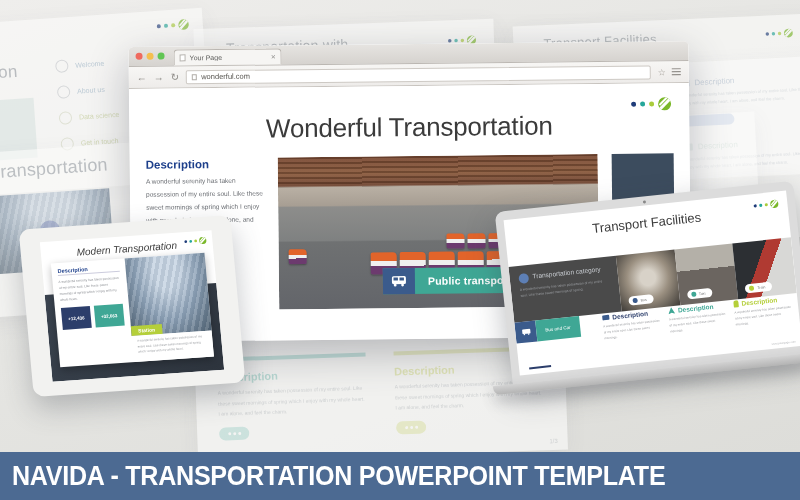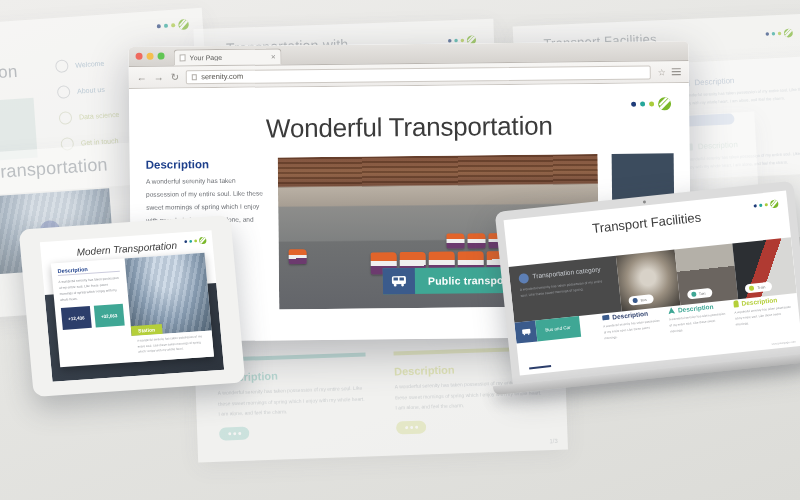--- a/index.html
+++ b/index.html
@@ -367,21 +367,21 @@
         <span class="x">×</span>
       </div>
     </div>
 
     <div class="url-bar">
       <span class="nav-ico">←</span>
       <span class="nav-ico">→</span>
       <span class="nav-ico">↻</span>
       <span class="addr">
         <span class="doc"></span>
-        <span>serenity.com</span>
+        <span>wonderful.com</span>
       </span>
       <span class="right-ico">
         <span class="star">☆</span>
         <span class="burger"></span>
       </span>
     </div>
 
     <div class="page">
       <div class="dots-logo page-logo">
         <i class="d1"></i>
@@ -542,14 +542,17 @@
           </div>
         </div>
 
         <span class="lp-bar"></span>
         <span class="lp-foot">www.yourpage.com</span>
       </div>
     </div>
     <div class="base"></div>
   </div>
 
+  <div id="banner">
+    <span class="txt">NAVIDA - TRANSPORTATION POWERPOINT TEMPLATE</span>
+  </div>
 
 </div>
 
 </body></html>

